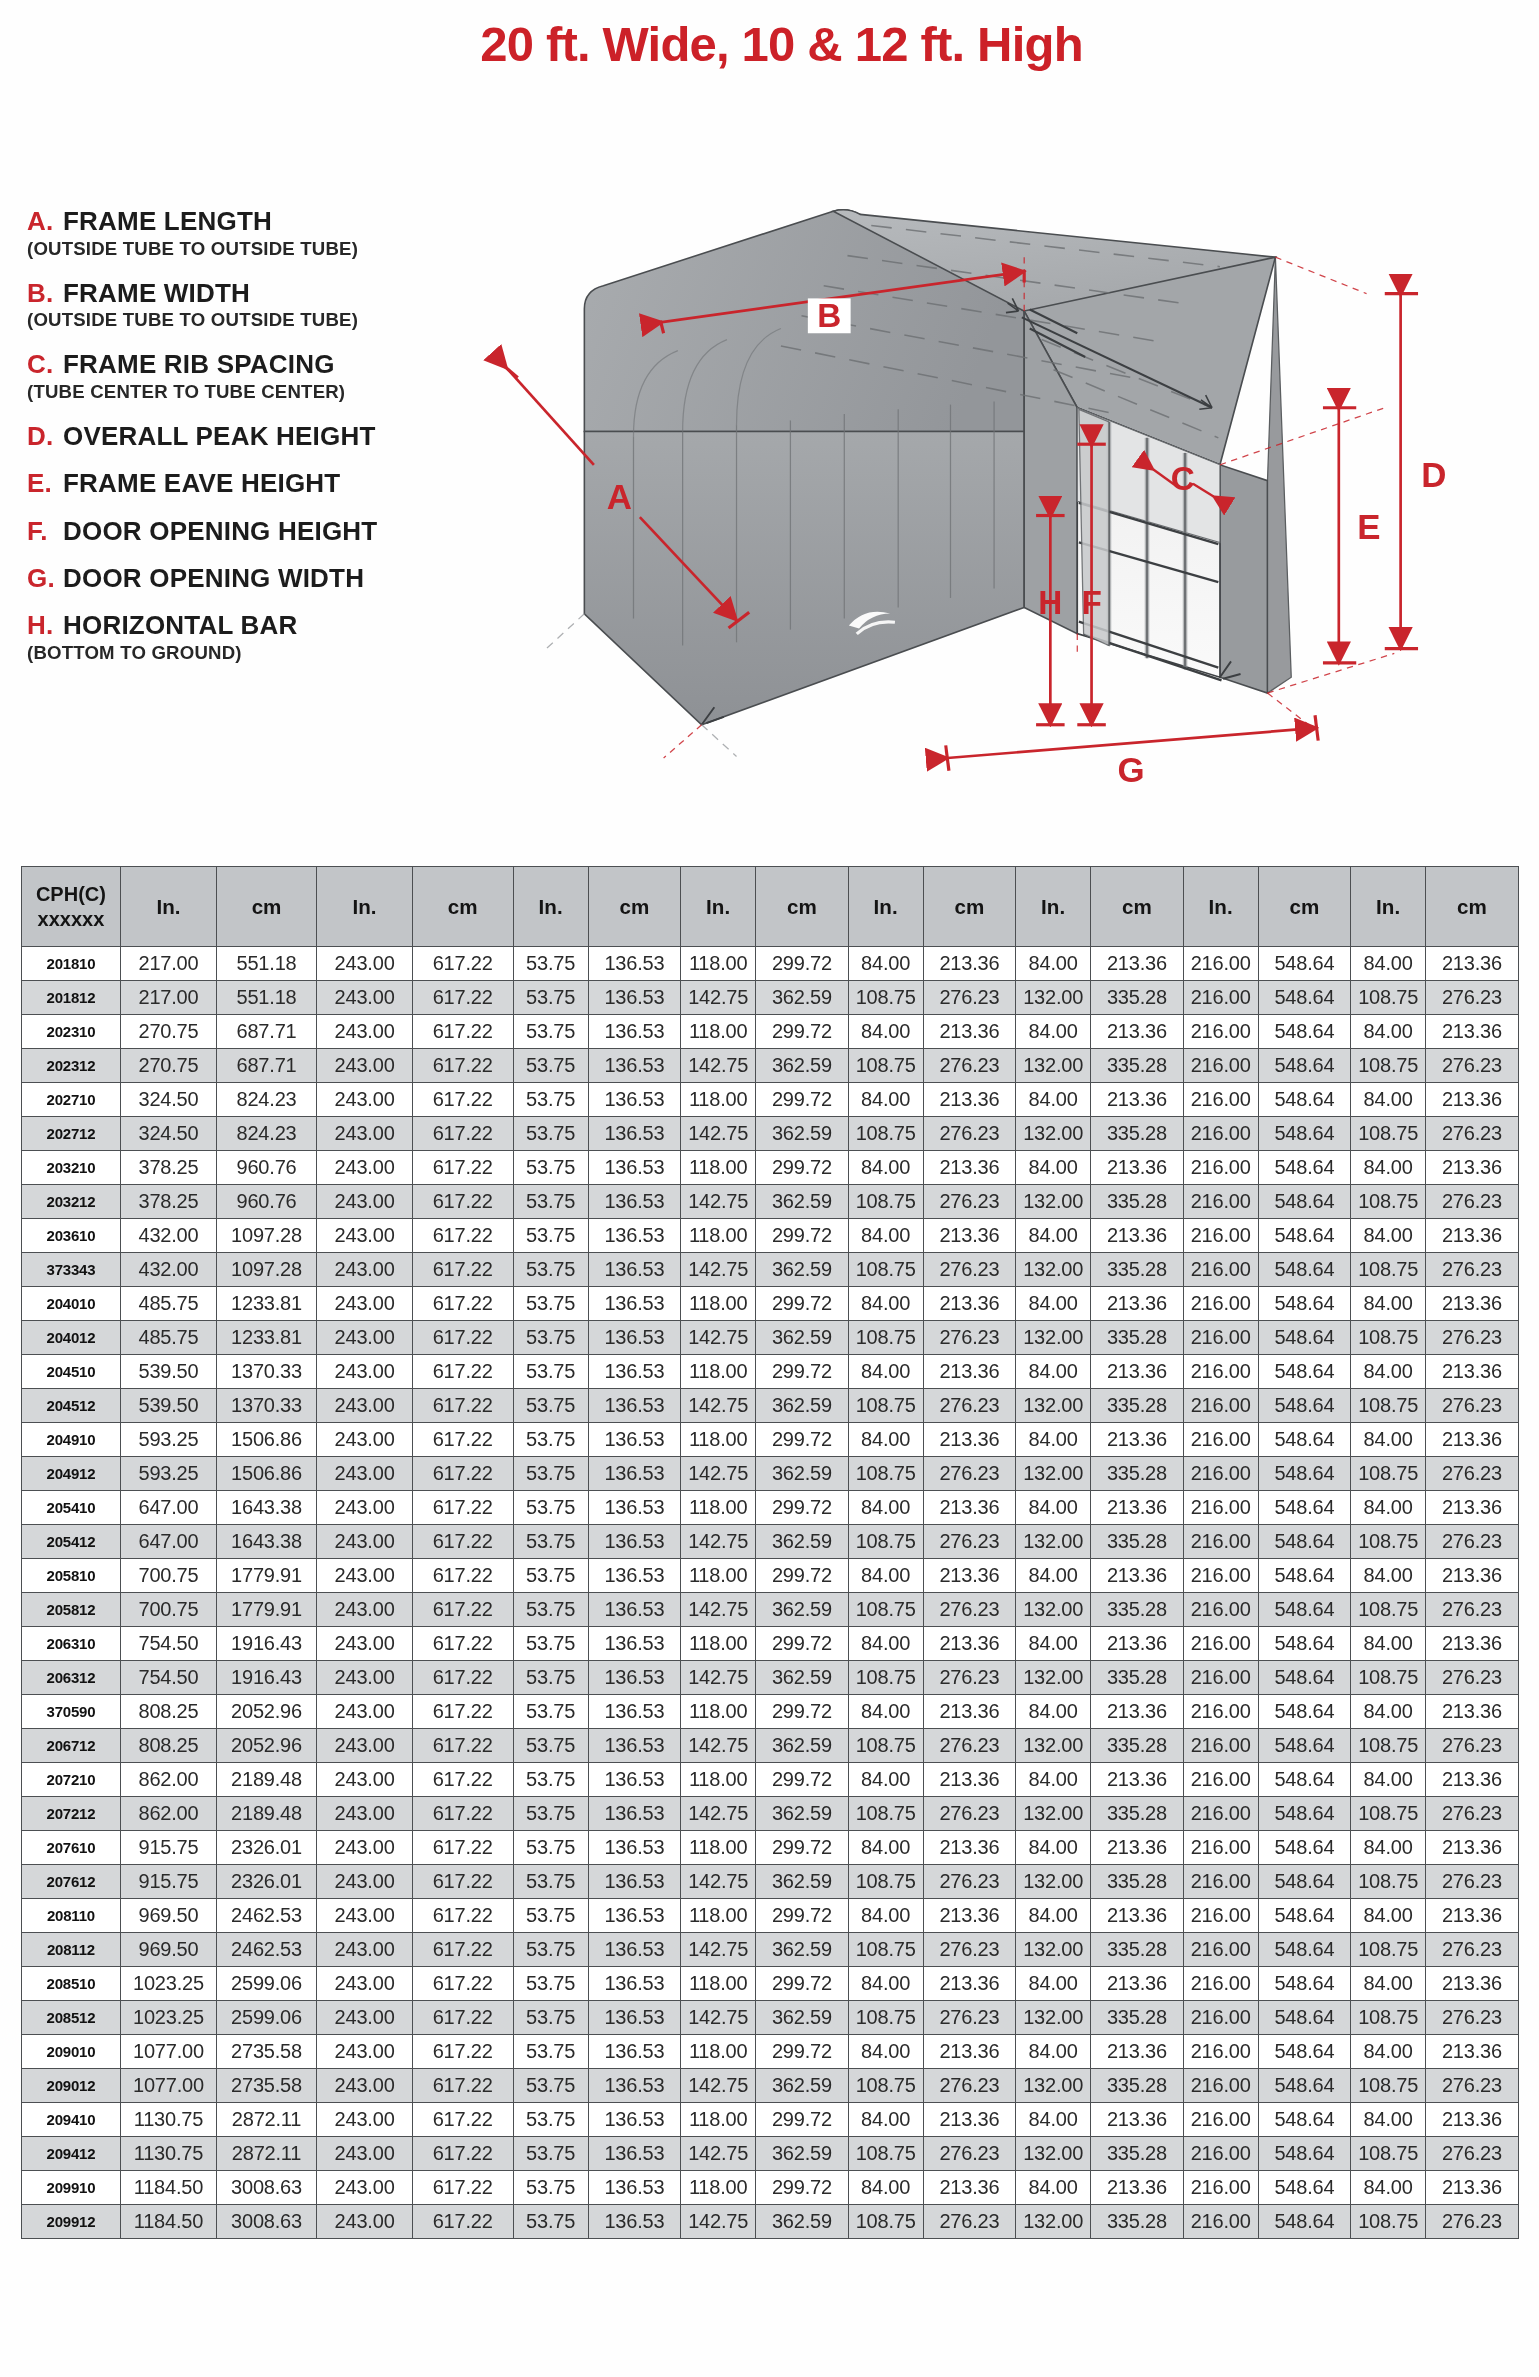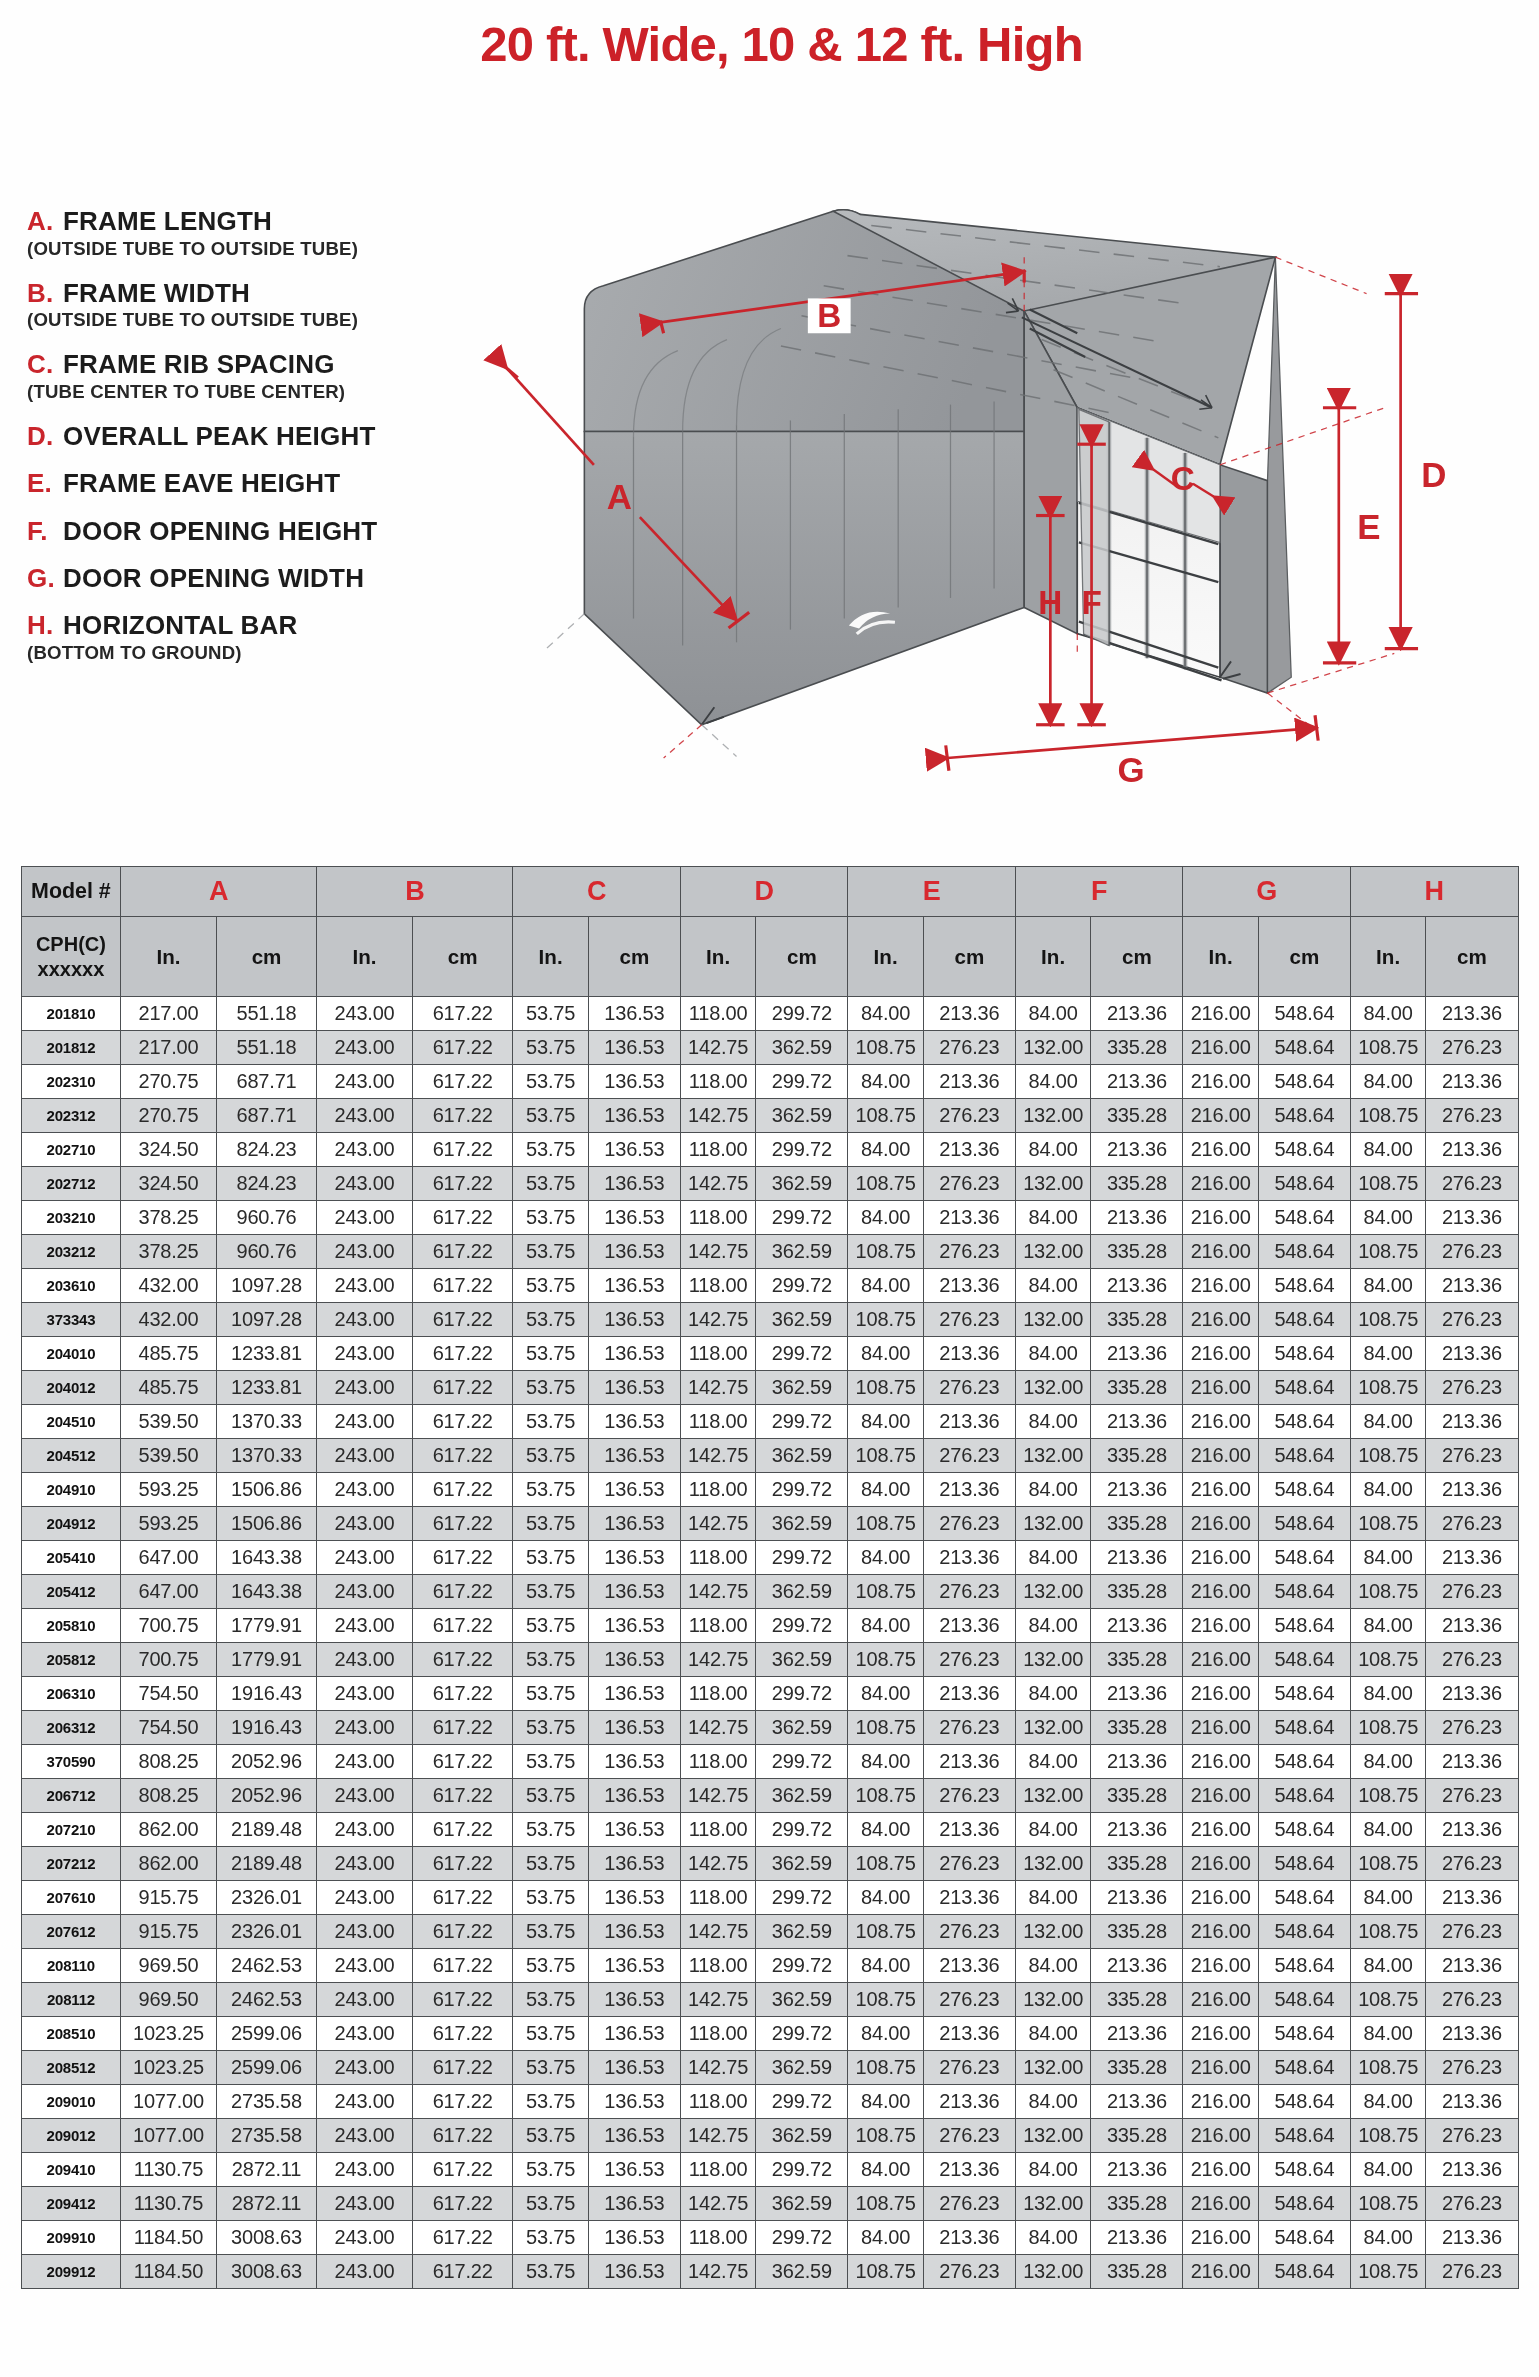--- a/index.html
+++ b/index.html
@@ -370,31 +370,20 @@
         <col class="c-n1">
         <col class="c-n2">
         <col class="c-n1">
         <col class="c-n2">
         <col class="c-n1">
         <col class="c-n2">
         <col class="c-n1">
         <col class="c-n2">
       </colgroup>
     <thead>
-      <tr id="hdr-groups">
-          <th class="modelhdr">Model #</th>
-          <th class="grp" colspan="2">A</th>
-          <th class="grp" colspan="2">B</th>
-          <th class="grp" colspan="2">C</th>
-          <th class="grp" colspan="2">D</th>
-          <th class="grp" colspan="2">E</th>
-          <th class="grp" colspan="2">F</th>
-          <th class="grp" colspan="2">G</th>
-          <th class="grp" colspan="2">H</th>
-        </tr>
       <tr id="hdr-units">
           <th class="modelsub">
             <div>CPH(C)</div>
             <div>xxxxxx</div>
           </th>
           <th class="unit">In.</th>
           <th class="unit">cm</th>
           <th class="unit">In.</th>
           <th class="unit">cm</th>
           <th class="unit">In.</th>

